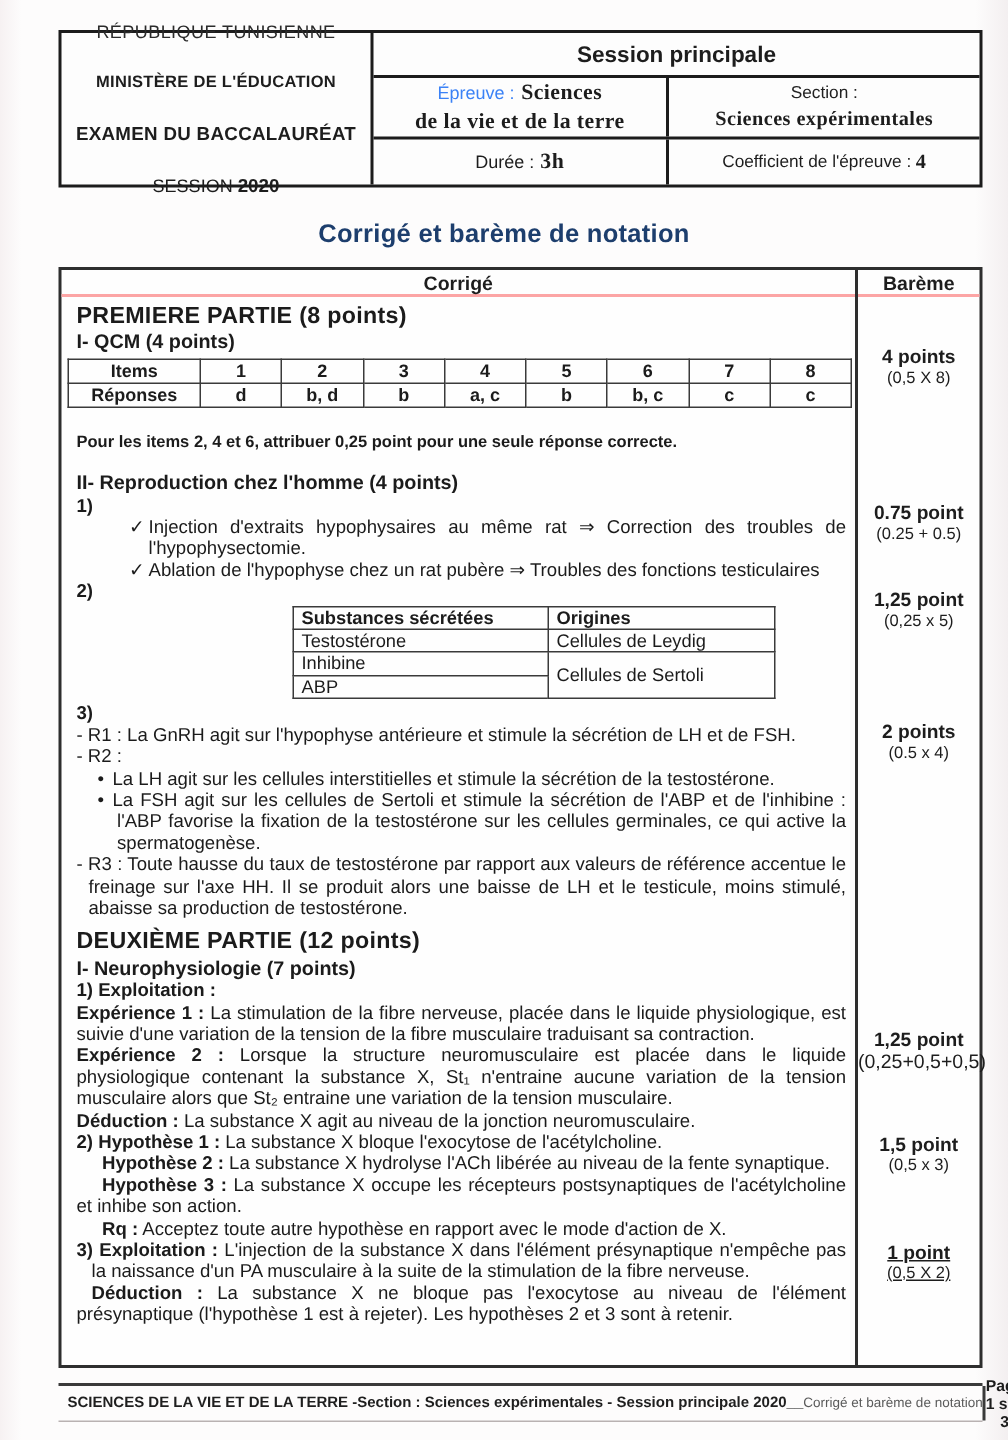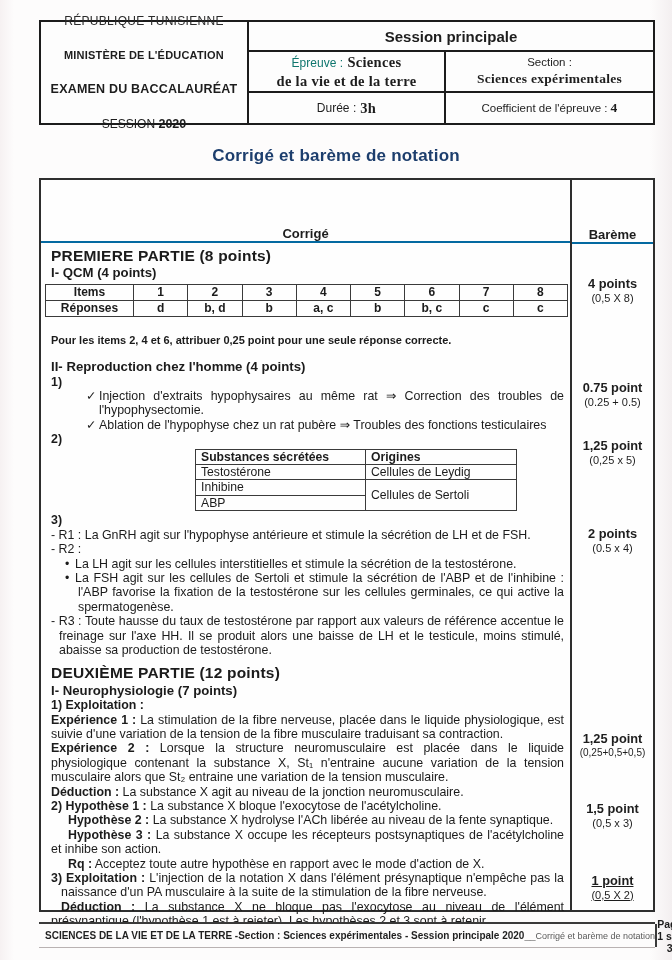--- a/index.html
+++ b/index.html
@@ -22,49 +22,49 @@
   .hl2 { font-size:11px; font-weight:bold; letter-spacing:.2px; }
   .hl3 { font-size:12.5px; font-weight:bold; letter-spacing:.2px; }
   .hl4 { font-size:12px; }
   .hl4 b { font-size:12.5px; }
   .hdr-right { flex:1; display:flex; flex-direction:column; }
   .h-session { height:30px; border-bottom:2px solid #1c1c1c; display:flex; align-items:center;
                justify-content:center; font-weight:bold; font-size:15px; }
   .h-mid { flex:1; display:flex; border-bottom:2px solid #1c1c1c; }
   .h-epreuve { width:197px; border-right:2px solid #1c1c1c; display:flex; flex-direction:column;
                align-items:center; justify-content:center; line-height:1.25; }
-  .h-epreuve .lbl { font-size:12px; color:#0f766e; }
+  .h-epreuve .lbl { font-size:12px; color:#3b82f6; }
   .serifb { font-family:"Liberation Serif", serif; font-weight:bold; letter-spacing:.3px; }
   .h-epreuve .serifb { font-size:14.5px; }
   .h-section { flex:1; display:flex; flex-direction:column; align-items:center; justify-content:center; line-height:1.3; }
   .h-section .lbl { font-size:11.5px; color:#222; }
   .h-section .serifb { font-size:13.5px; }
   .h-bot { height:30px; display:flex; }
   .h-duree { width:197px; border-right:2px solid #1c1c1c; display:flex; align-items:center; justify-content:center; font-size:12px; gap:4px; }
   .h-duree .serifb { font-size:14.5px; }
   .h-coef { flex:1; display:flex; align-items:center; justify-content:center; font-size:11.5px; gap:3px; }
   .h-coef .serifb { font-size:13.5px; }
 
   
   .doc-title { position:absolute; top:146px; left:0; width:100%; text-align:center;
                font-size:17px; font-weight:bold; color:#1d3e6d; letter-spacing:.2px; }
 
   
   .main { position:absolute; left:39px; top:178px; width:616px; height:734px;
           border:2px solid #2e2e2e; display:flex; background:#fefefe; }
   .col-corrige { width:531px; border-right:2px solid #2e2e2e; display:flex; flex-direction:column; }
   .col-bareme  { flex:1; display:flex; flex-direction:column; }
-  .col-head { height:18px; border-bottom:2px solid #0369a1; display:flex; align-items:center;
-              justify-content:center; font-weight:bold; font-size:13px;margin-top:46px; }
+  .col-head { height:18px; border-bottom:2px solid #fca5a5; display:flex; align-items:center;
+              justify-content:center; font-weight:bold; font-size:13px; }
   .corrige-body { flex:1; padding:4px 6px 0 10px; font-size:12.4px; line-height:14.4px; color:#1b1b1b; }
   .bareme-body { position:relative; flex:1; }
   .bareme-entry { position:absolute; width:100%; text-align:center; line-height:1.15; }
   .bareme-entry .pts { font-weight:bold; font-size:12.8px; display:block; }
   .bareme-entry .det { font-size:11px; display:block; }
-  .bareme-entry .det-sm { font-size:10px; display:block; }
+  .bareme-entry .det-sm { font-size:13px; display:block; }
 
   
   .p-head { font-size:15.5px; font-weight:bold; letter-spacing:.2px; margin-top:2px; }
   .s-head { font-size:13.2px; font-weight:bold; margin-top:3px; }
   .gap14 { height:13px; }
   b { font-weight:bold; }
   .just { text-align:justify; }
 
   table.qcm { border-collapse:collapse; width:523px; margin:3px 0 2px -6px; table-layout:fixed; }
   table.qcm td { border:1.5px solid #3a3a3a; text-align:center; font-weight:bold;
@@ -216,21 +216,21 @@
 
         <div class="just"><b>Expérience 1 :</b> <span>La stimulation de la fibre nerveuse, placée dans le liquide physiologique, est suivie d'une variation de la tension de la fibre musculaire traduisant sa contraction.</span></div>
         <div class="just"><b>Expérience 2 :</b> <span>Lorsque la structure neuromusculaire est placée dans le liquide physiologique contenant la substance X, St₁ n'entraine aucune variation de la tension musculaire alors que St₂ entraine une variation de la tension musculaire.</span></div>
         <div class="just"><b>Déduction :</b> <span>La substance X agit au niveau de la jonction neuromusculaire.</span></div>
 
         <div class="just"><b>2)</b> <b>Hypothèse 1 :</b> <span>La substance X bloque l'exocytose de l'acétylcholine.</span></div>
         <div class="ind17"><b>Hypothèse 2 :</b> <span>La substance X hydrolyse l'ACh libérée au niveau de la fente synaptique.</span></div>
         <div class="ind17"><b>Hypothèse 3 :</b> <span>La substance X occupe les récepteurs postsynaptiques de l'acétylcholine et inhibe son action.</span></div>
         <div class="ind17"><b>Rq :</b> <span>Acceptez toute autre hypothèse en rapport avec le mode d'action de X.</span></div>
 
-        <div class="hang10"><b>3) Exploitation :</b> <span>L'injection de la notation X dans l'élément présynaptique n'empêche pas la naissance d'un PA musculaire à la suite de la stimulation de la fibre nerveuse.</span></div>
+        <div class="hang10"><b>3) Exploitation :</b> <span>L'injection de la substance X dans l'élément présynaptique n'empêche pas la naissance d'un PA musculaire à la suite de la stimulation de la fibre nerveuse.</span></div>
         <div class="tin10"><b>Déduction :</b> <span>La substance X ne bloque pas l'exocytose au niveau de l'élément présynaptique (l'hypothèse 1 est à rejeter). Les hypothèses 2 et 3 sont à retenir.</span></div>
 
       </div>
     </div>
 
     <div class="col-bareme">
       <div class="col-head">Barème</div>
       <div class="bareme-body">
         <div class="bareme-entry" style="top:33px;">
             <span class="pts">4 points</span>

